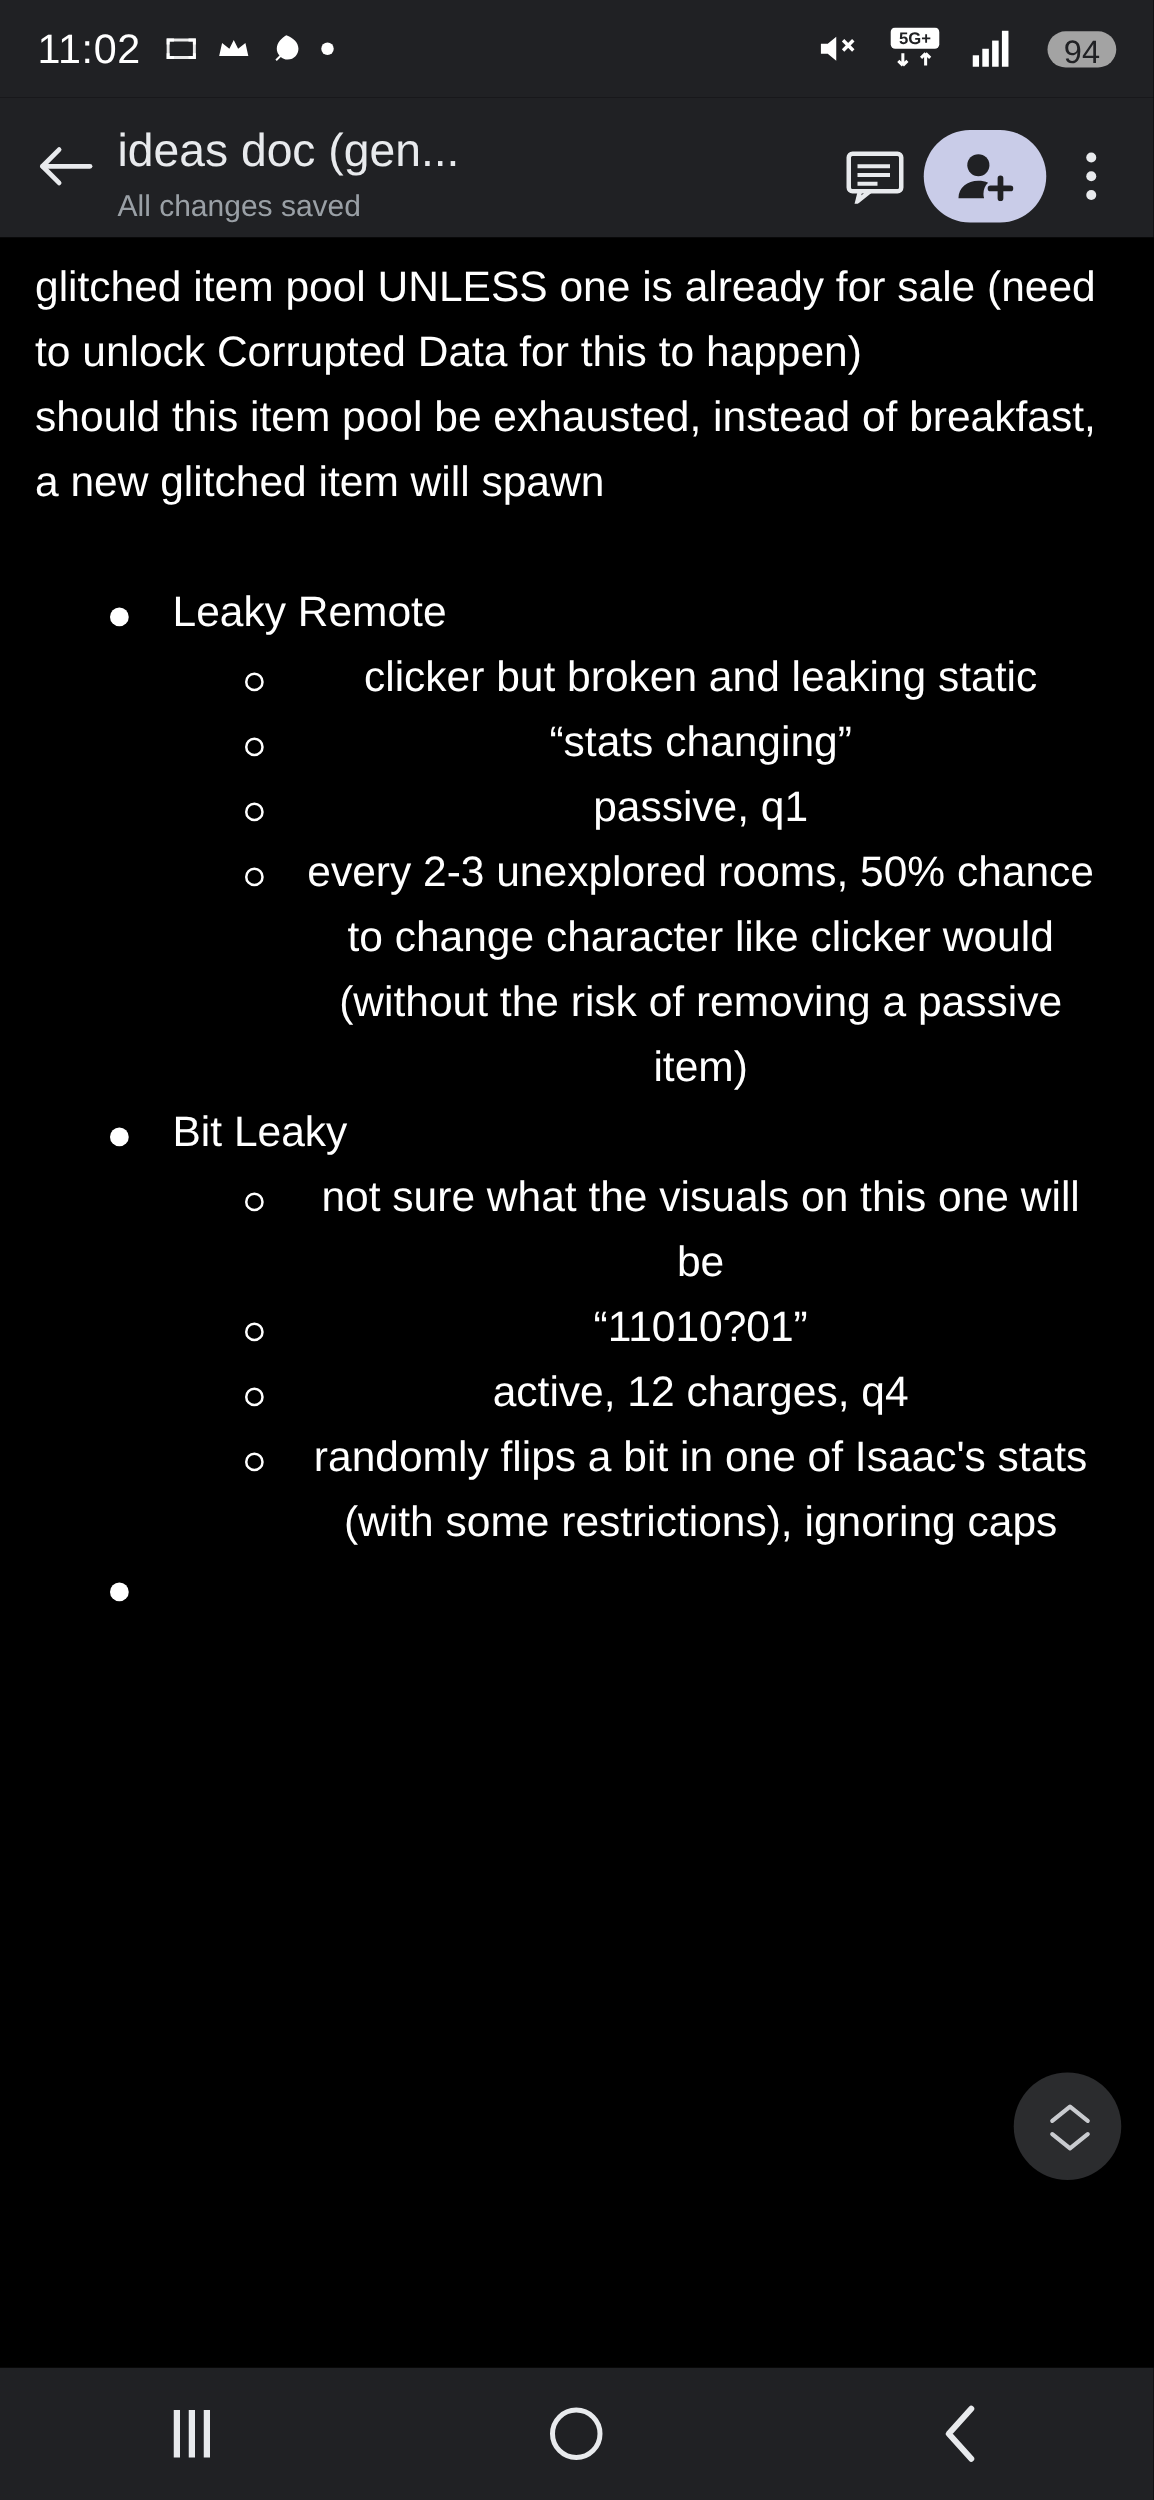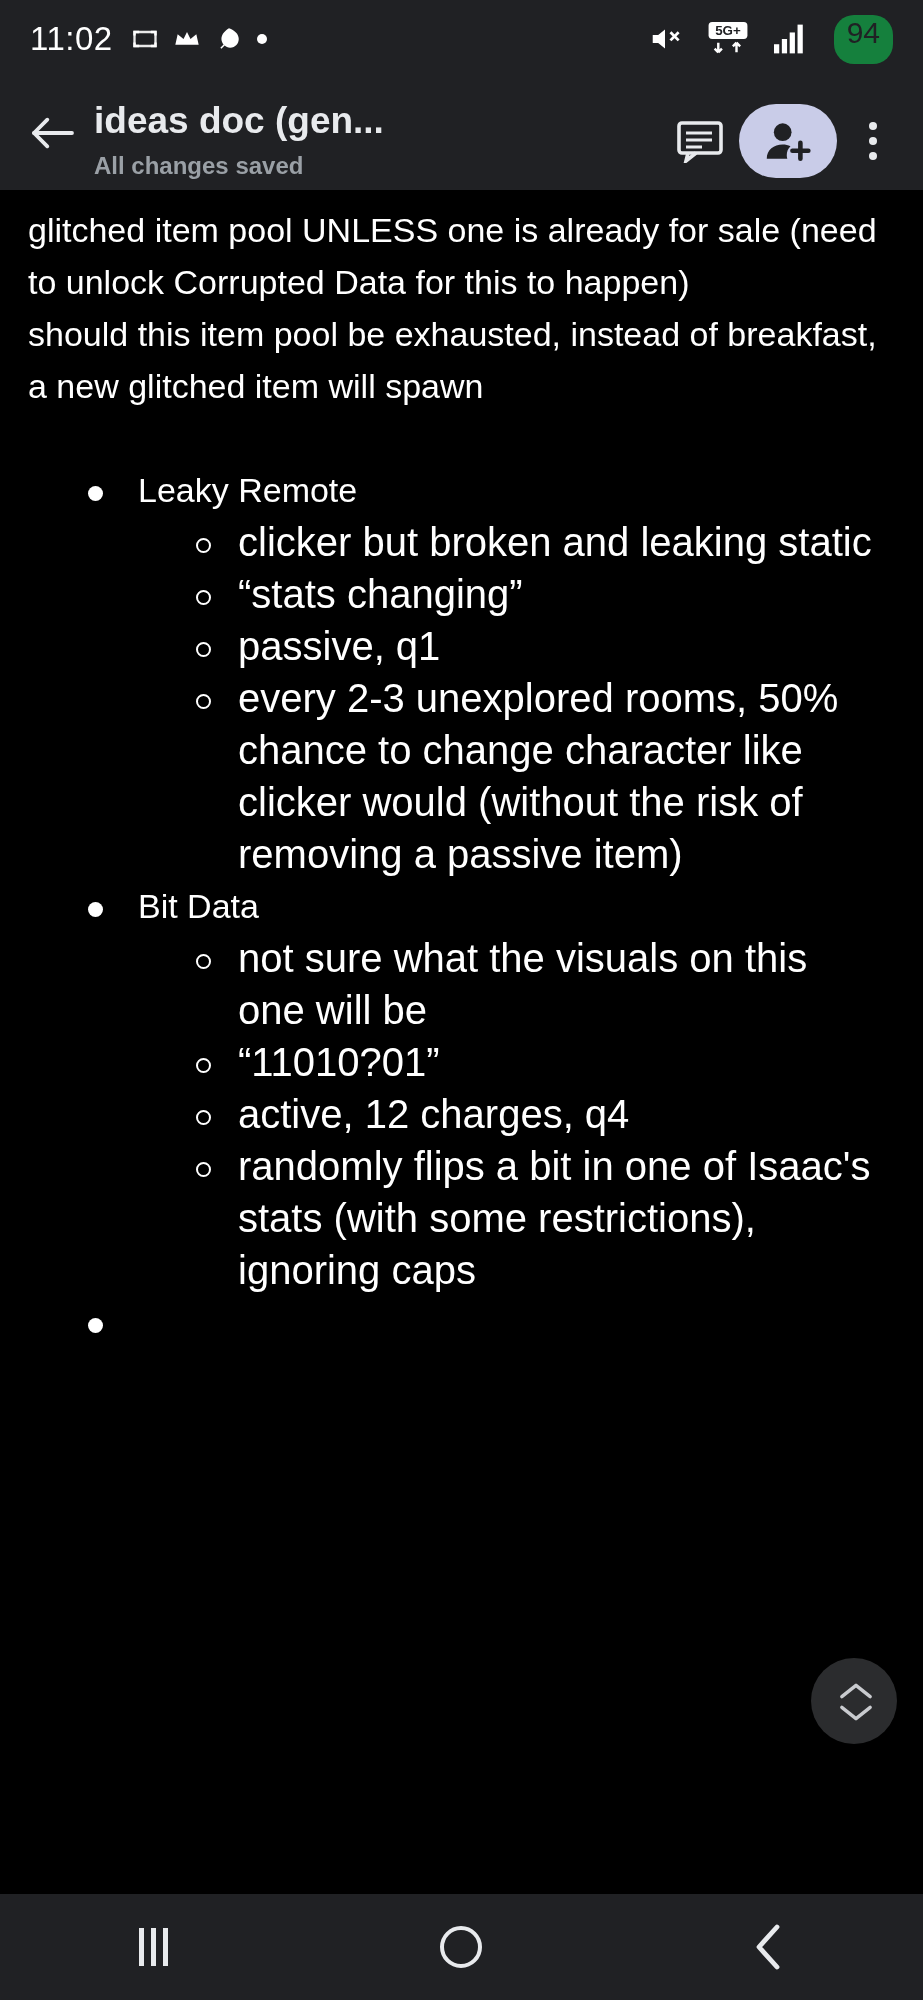--- a/index.html
+++ b/index.html
@@ -39,26 +39,26 @@
     margin-left: 18px;
   }
   .sb-spacer { flex: 1; }
   .sb-right-icons {
     display: flex;
     align-items: center;
     gap: 26px;
   }
   .ico { display: inline-block; line-height: 0; }
   .batt {
-    background: #15803d;
+    background: #a3a3a3;
     color: #202124;
     border-radius: 20px;
-    font-size: 30px;
+    font-size: 26px;
     font-weight: 500;
-    padding: 3px 13px 16px 13px;
+    padding: 3px 13px 0 13px;
     line-height: 1;
   }
   .dot-ic {
     width: 10px; height: 10px; border-radius: 50%;
     background: #ffffff; display:inline-block;
   }
 
   
   .appbar {
     background: #202124;
@@ -72,21 +72,20 @@
   .back-btn {
     width: 62px; height: 62px;
     display: flex; align-items: center; justify-content: center;
     margin-top: 14px;
   }
   .titlewrap {
     margin-left: 10px;
     margin-top: 10px;
     flex: 1 1 auto;
     min-width: 0;
-    font-weight: bold;
   }
   .doc-title {
     color: #e8eaed;
     font-size: 37px;
     line-height: 46px;
     white-space: nowrap;
     overflow: hidden;
   }
   .doc-sub {
     color: #9aa0a6;
@@ -146,22 +145,23 @@
     position: absolute;
     left: 60px; top: 22px;
     width: 15px; height: 15px;
     border-radius: 50%;
     background: #ffffff;
   }
   ul.lvl2 { list-style: none; margin: 0; padding: 0; }
   .li2 {
     position: relative;
     padding-left: 100px;
-    font-size: 40px;
+    font-size: 34px;
     line-height: 52px;
+    text-align: center;
   }
   .li2 > .bullet2 {
     position: absolute;
     left: 58px; top: 22px;
     width: 15px; height: 15px;
     border-radius: 50%;
     border: 2px solid #ffffff;
     background: transparent;
   }
   .empty-li { height: 52px; }
@@ -330,21 +330,21 @@
           </li>
           <li class="li2">
             <span class="bullet2"></span>
             <span>every 2-3 unexplored rooms, 50% chance to change character like clicker would (without the risk of removing a passive item)</span>
           </li>
         </ul>
       </li>
 
       <li class="li1">
         <span class="bullet1"></span>
-        <span>Bit Data</span>
+        <span>Bit Leaky</span>
         <ul class="lvl2">
           <li class="li2">
             <span class="bullet2"></span>
             <span>not sure what the visuals on this one will be</span>
           </li>
           <li class="li2">
             <span class="bullet2"></span>
             <span>“11010?01”</span>
           </li>
           <li class="li2">

